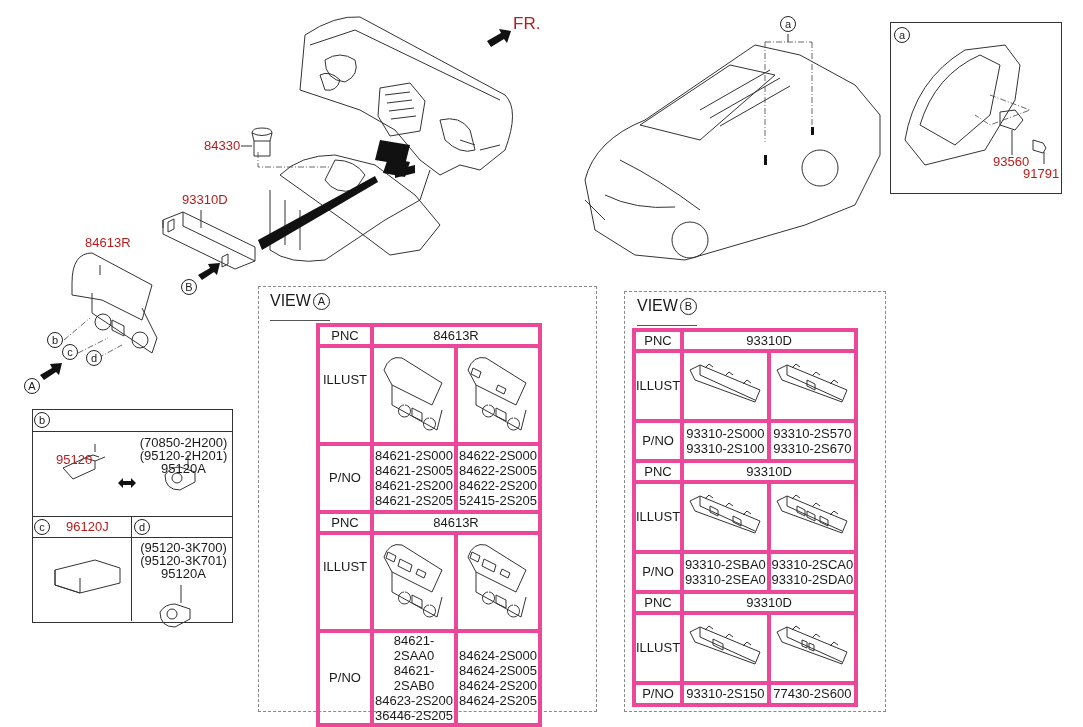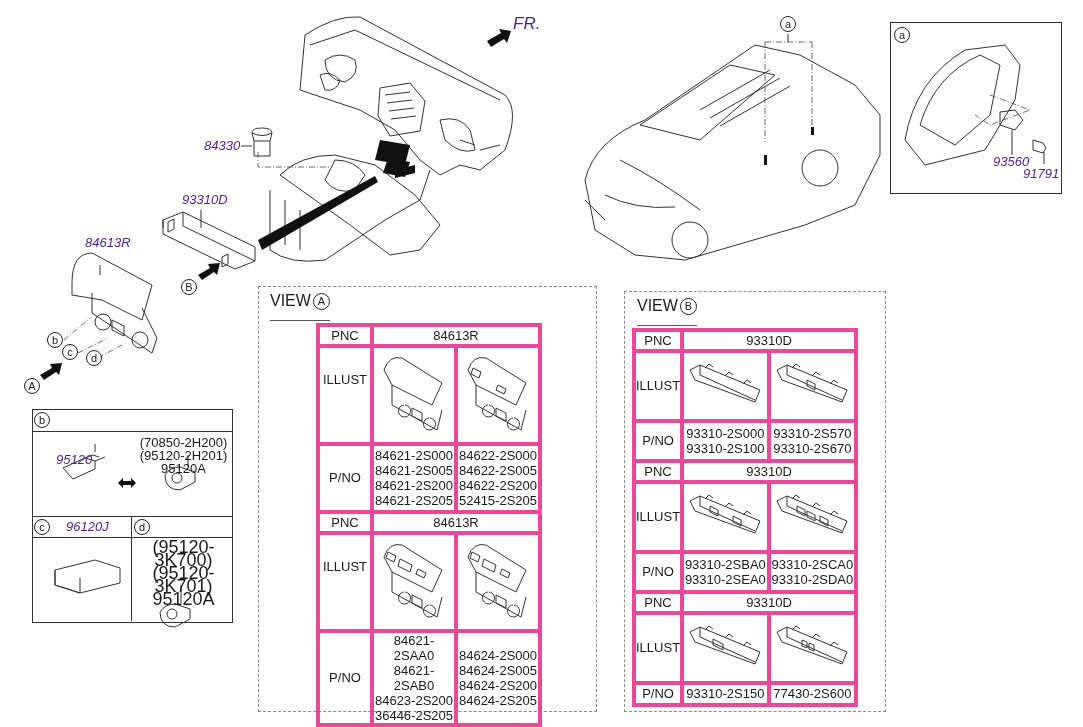--- a/index.html
+++ b/index.html
@@ -1,19 +1,19 @@
 <!DOCTYPE html>
 <html><head>
 <meta charset="utf-8">
 <style>
   html, body { margin: 0; padding: 0; background: #ffffff; }
   body { width: 1083px; height: 727px; position: relative; overflow: hidden;
          font-family: "Liberation Sans", sans-serif; color: #1a1a1a; }
   .abs { position: absolute; }
-  .lbl { position: absolute; font-size: 13px; color: #4c1d95; white-space: nowrap; line-height: 14px; font-style: italic; }
+  .lbl { position: absolute; font-size: 13px; color: #b91c1c; white-space: nowrap; line-height: 14px; }
   .circ { position: absolute; width: 14px; height: 14px; border: 1px solid #222; border-radius: 50%;
           font-size: 11px; line-height: 14px; text-align: center; background: #fff; }
   svg { position: absolute; overflow: visible; }
   .ln { fill: none; stroke: #333; stroke-width: 1; }
   .dash { fill: none; stroke: #444; stroke-width: 0.8; stroke-dasharray: 6 2 1 2; }
   .box { position: absolute; border: 1px solid #333; }
   .dbox { position: absolute; border: 1px dashed #888; }
   table.pt { position: absolute; border-collapse: collapse; font-size: 13px; }
   table.pt td { border: 4px solid #ec4899; text-align: center; padding: 0; line-height: 14px; }
   table.pt td.h { width: 50px; }
@@ -144,21 +144,21 @@
 <div class="abs" style="left:136px;top:436px;text-align:center;width:95px;font-size:13px;line-height:13px;">
   <div>(70850-2H200)</div>
   <div>(95120-2H201)</div>
   <div>95120A</div>
 </div>
 
 <span class="circ" style="left:34px;top:519px;">c</span>
 <span class="lbl" style="left:66px;top:520px;">96120J</span>
 
 <span class="circ" style="left:134px;top:519px;">d</span>
-<div class="abs" style="left:136px;top:541px;text-align:center;width:95px;font-size:18px;line-height:13px;">
+<div class="abs" style="left:136px;top:541px;text-align:center;width:95px;font-size:13px;line-height:13px;">
   <div>(95120-3K700)</div>
   <div>(95120-3K701)</div>
   <div>95120A</div>
 </div>
 
 <div class="dbox" style="left:258px;top:286px;width:337px;height:424px;"></div>
 <div class="view-title" style="left:270px;top:292px;">
   <span>VIEW</span><span class="c">A</span>
 </div>
 

